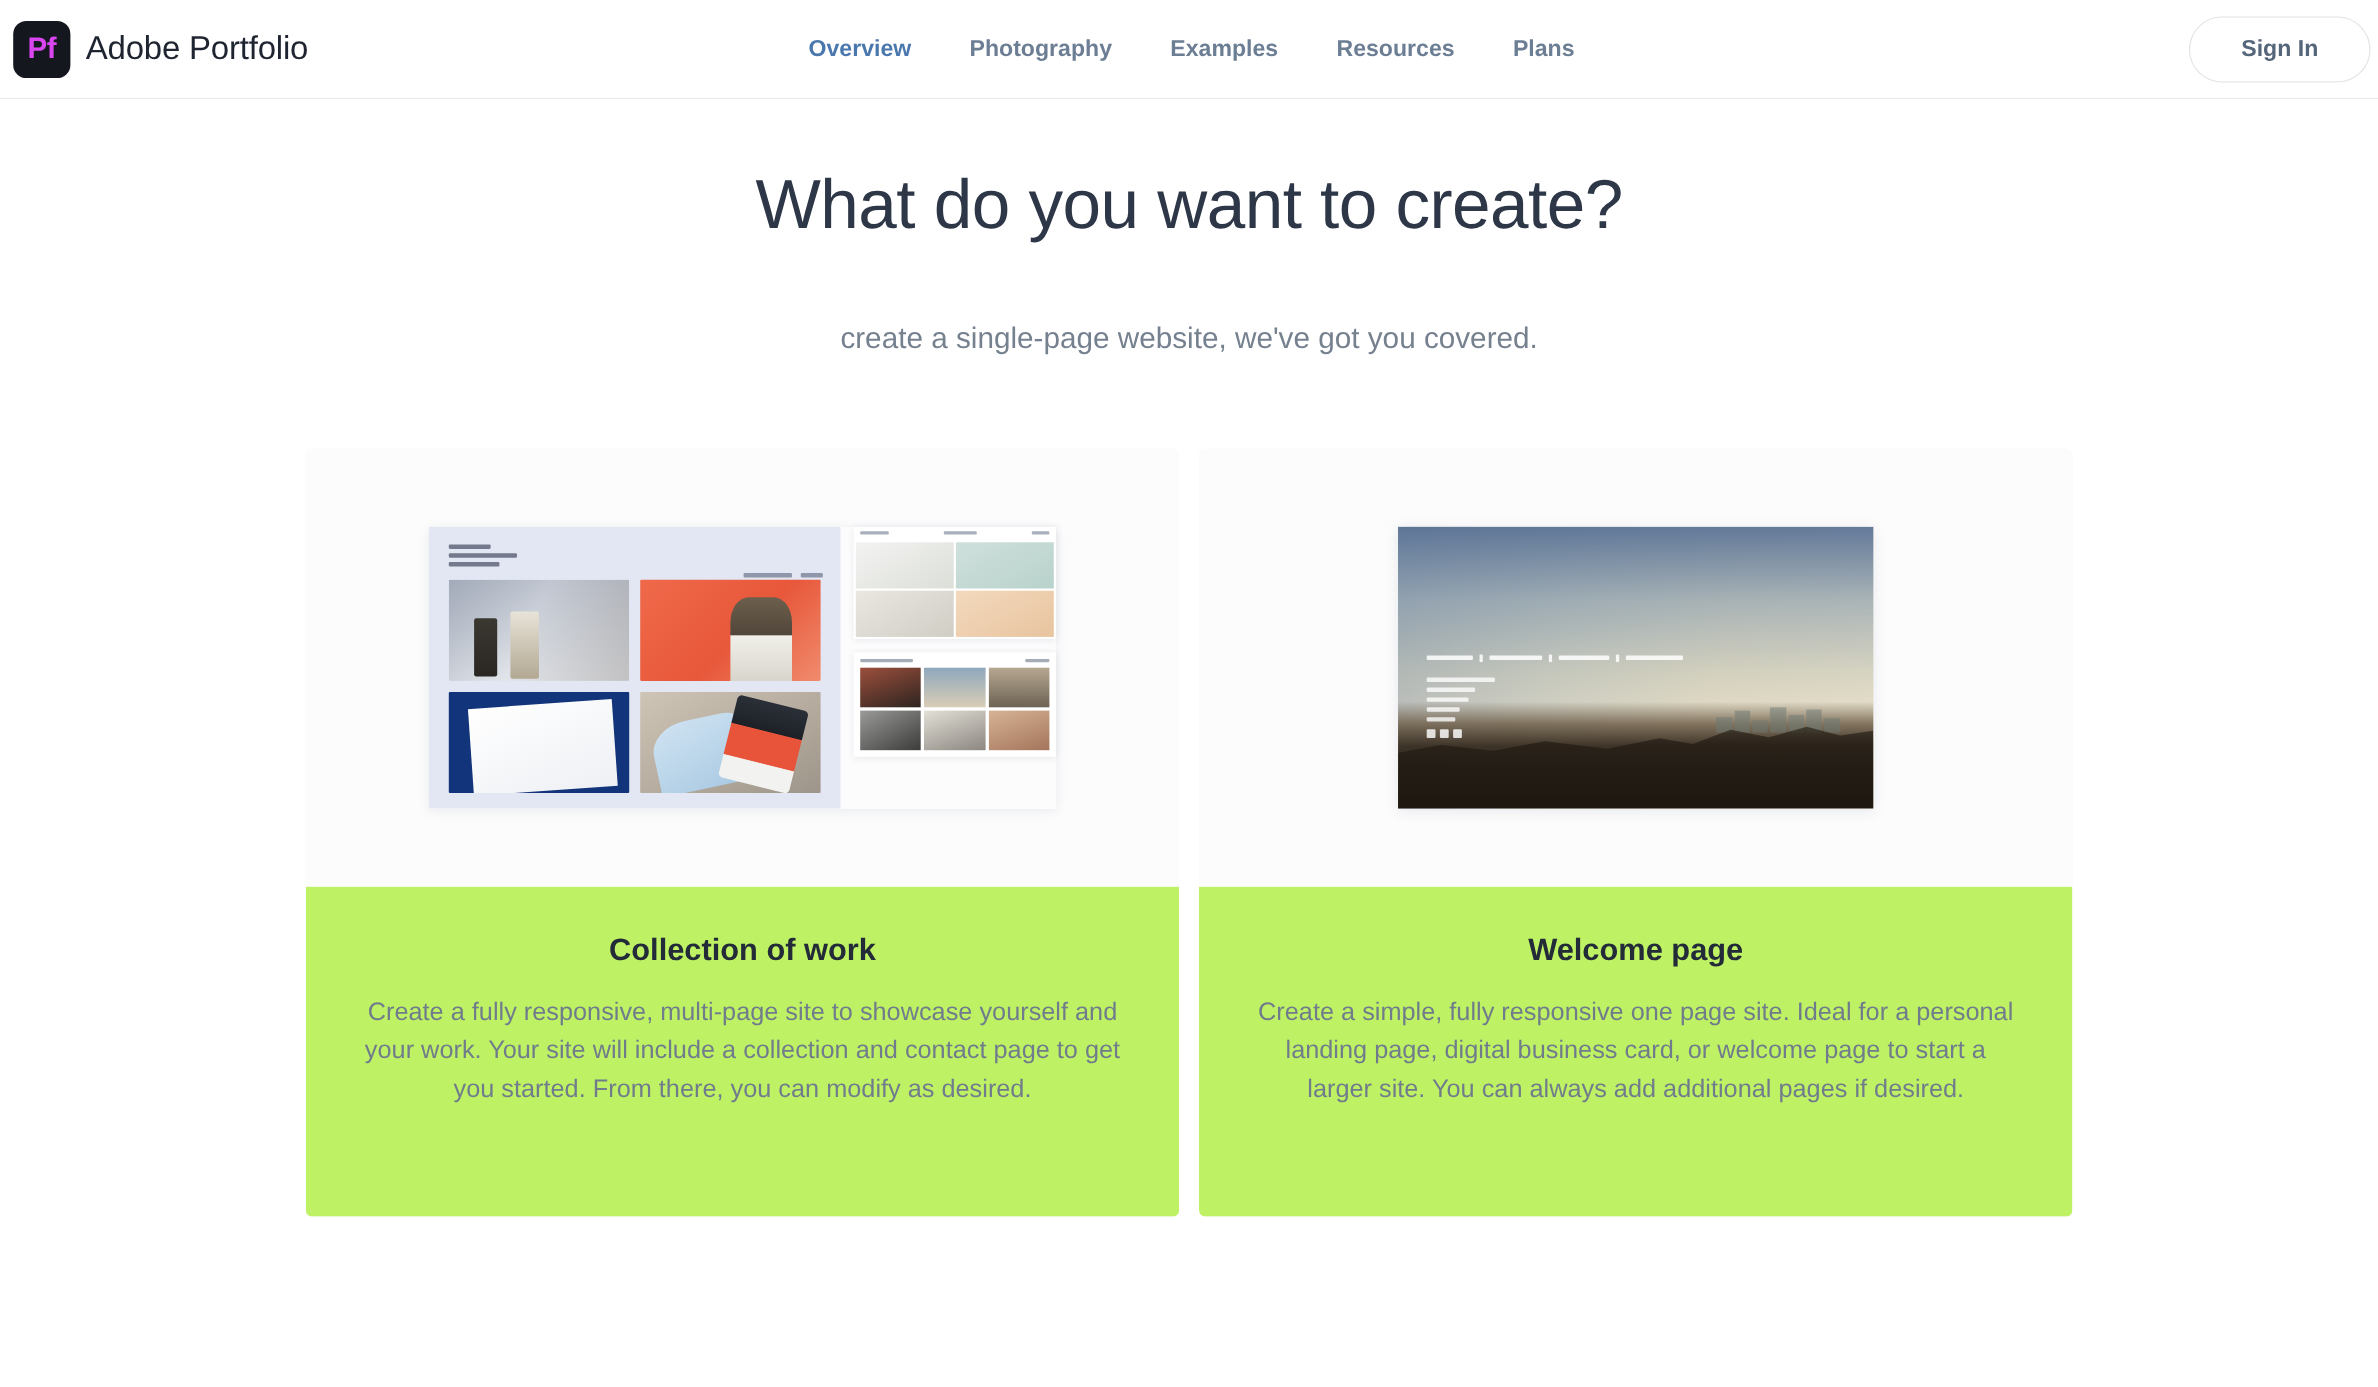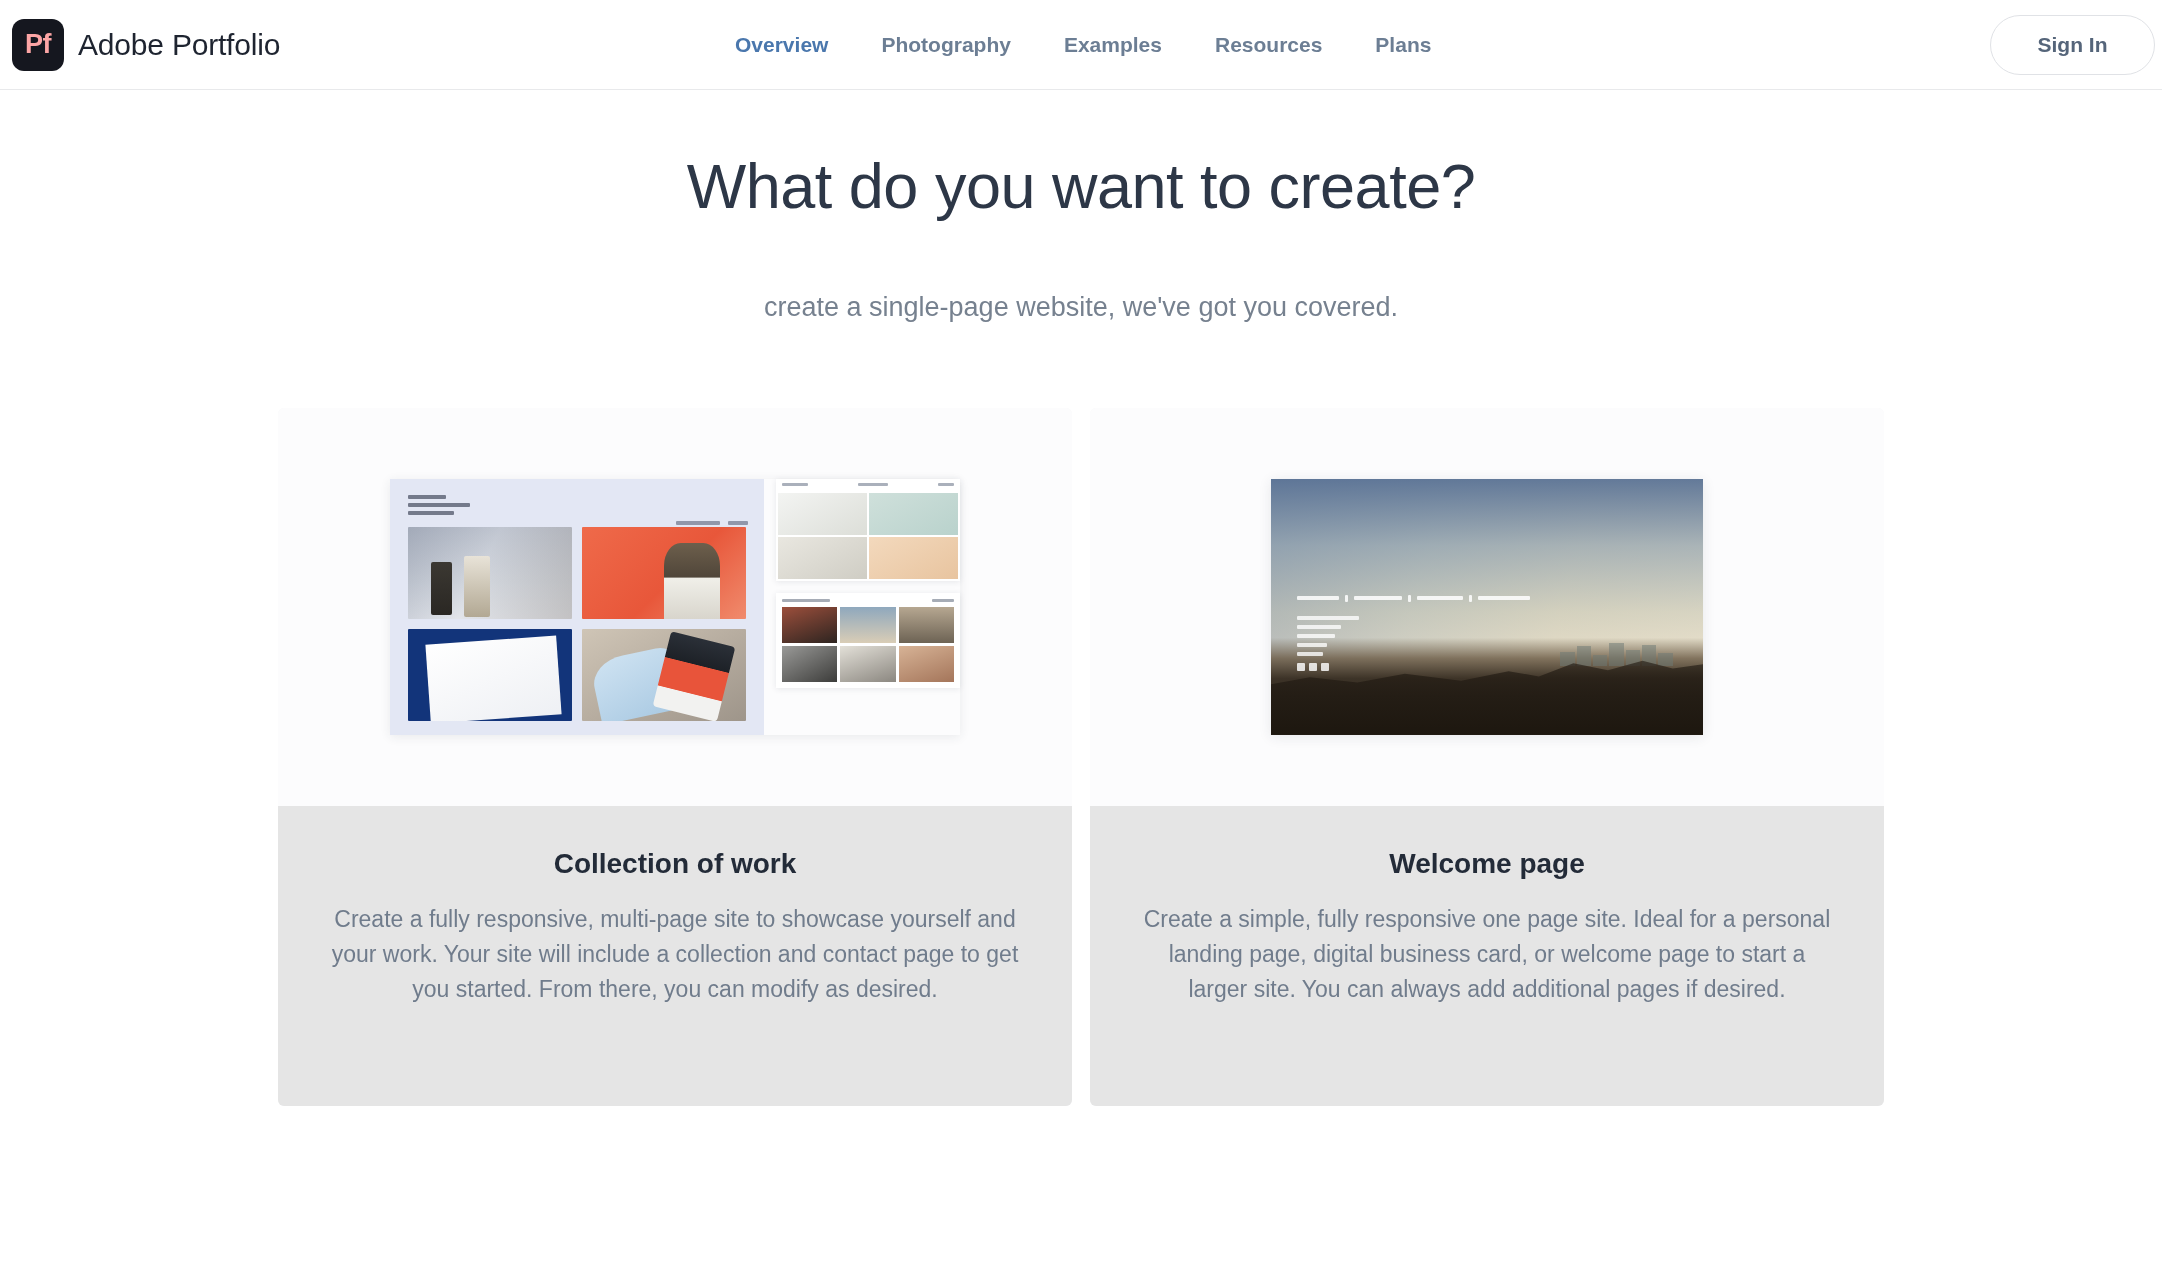--- a/index.html
+++ b/index.html
@@ -23,21 +23,21 @@
     position: absolute;
     left: 12px;
     display: flex;
     align-items: center;
     gap: 14px;
   }
   .logo-mark {
     width: 52px; height: 52px;
     border-radius: 12px;
     background: #15171f;
-    color: #fca5a5;
+    color: #d946ef;
     display: flex;
     align-items: center;
     justify-content: center;
     font-size: 27px;
     font-weight: bold;
     letter-spacing: -0.5px;
     font-family: "Liberation Sans", sans-serif;
   }
   .brand-name {
     font-size: 30px;
@@ -110,21 +110,21 @@
   }
   .card-media {
     height: 398px;
     background: #fcfcfd;
     display: flex;
     align-items: center;
     justify-content: center;
     position: relative;
   }
   .card-body {
-    background: #e5e5e5;
+    background: #bef264;
     padding: 42px 52px 60px;
     text-align: center;
     height: 300px;
   }
   .card-title {
     font-size: 28px;
     font-weight: bold;
     color: #232b38;
     margin-bottom: 22px;
   }

